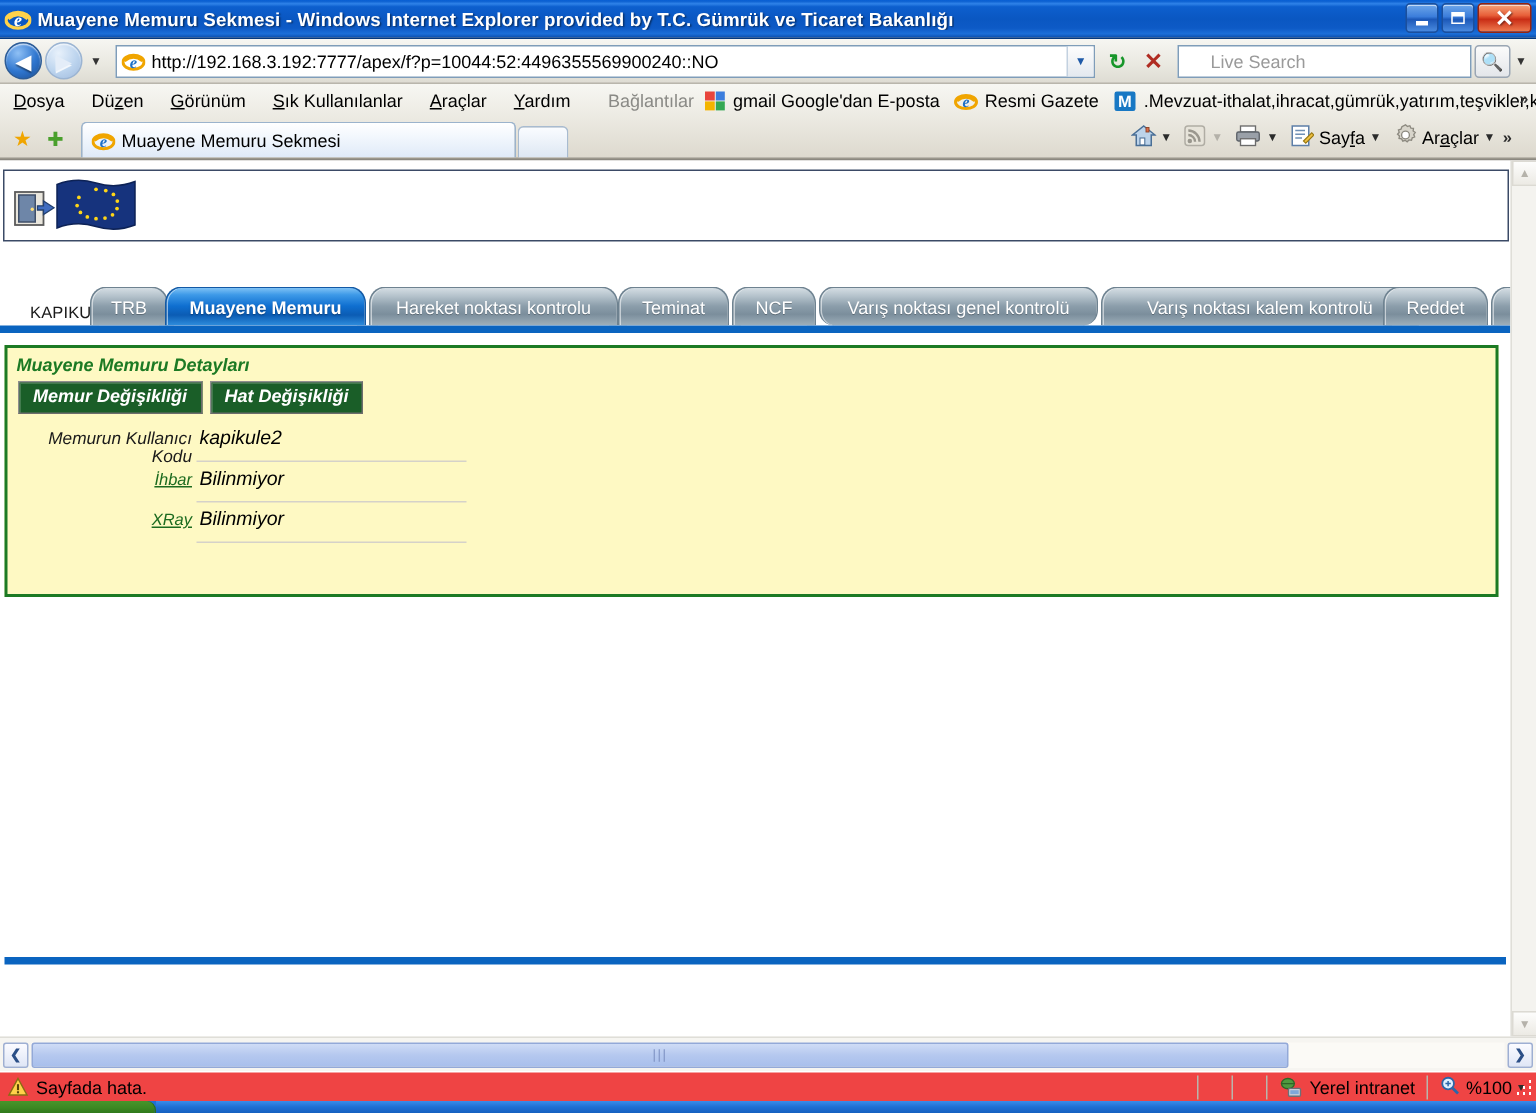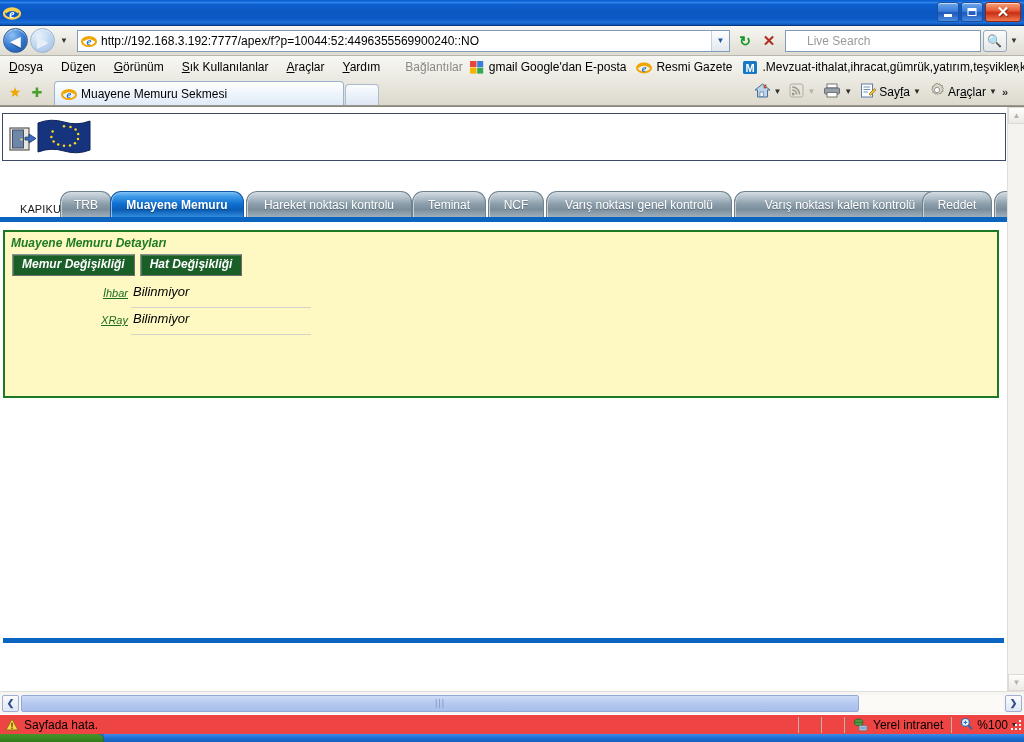--- a/index.html
+++ b/index.html
@@ -418,20 +418,21 @@
 <div id="app">
 
   <div class="titlebar">
     <div class="title-ie-icon">
       <svg width="18" height="18" viewBox="0 0 18 18">
         <ellipse cx="9" cy="9.5" rx="8" ry="5.2" fill="none" stroke="#ffd24a" stroke-width="2.2"></ellipse>
         <path d="M2.5 8.5 Q9 3 15.5 8.5" fill="none" stroke="#ffd24a" stroke-width="2.2"></path>
         <text x="9" y="13.5" font-size="12" font-family="Liberation Serif, serif" font-style="italic" font-weight="bold" fill="#ffffff" text-anchor="middle">e</text>
       </svg>
     </div>
+    <div class="title-text">Muayene Memuru Sekmesi - Windows Internet Explorer provided by T.C. Gümrük ve Ticaret Bakanlığı</div>
     <div class="win-btns">
       <div class="win-btn">
         <div class="min-bar"></div>
       </div>
       <div class="win-btn">
         <div class="restore-sq"></div>
       </div>
       <div class="win-btn close">
         <div class="glyph" style="font-size:15px;">✕</div>
       </div>
@@ -642,21 +643,21 @@
         </div>
         <div class="atab" style="left:246px;width:166px;">
           <span>Hareket noktası kontrolu</span>
         </div>
         <div class="atab" style="left:412px;width:74px;">
           <span>Teminat</span>
         </div>
         <div class="atab" style="left:488px;width:56px;">
           <span>NCF</span>
         </div>
-        <div class="atab" style="left:546px;width:186px;">
+        <div class="atab" style="left:546px;width:186px;border-radius:10px;">
           <span>Varış noktası genel kontrolü</span>
         </div>
         <div class="atab" style="left:734px;width:212px;">
           <span>Varış noktası kalem kontrolü</span>
         </div>
         <div class="atab" style="left:922px;width:70px;">
           <span>Reddet</span>
         </div>
         <div class="atab" style="left:994px;width:26px;">
           <span></span>
@@ -667,20 +668,25 @@
       <div class="region">
         <div class="region-title">Muayene Memuru Detayları</div>
 
         <div class="btn-row">
           <div class="gbtn">Memur Değişikliği</div>
           <div class="gbtn">Hat Değişikliği</div>
         </div>
 
         <div class="fields">
 
+          <div class="frow">
+            <div class="flabel">Memurun Kullanıcı Kodu</div>
+            <div class="fvalue">kapikule2</div>
+            <div class="underline"></div>
+          </div>
 
 
           <div class="frow">
             <div class="flabel linky">İhbar</div>
             <div class="fvalue">Bilinmiyor</div>
             <div class="underline"></div>
           </div>
 
           <div class="frow">
             <div class="flabel linky">XRay</div>

